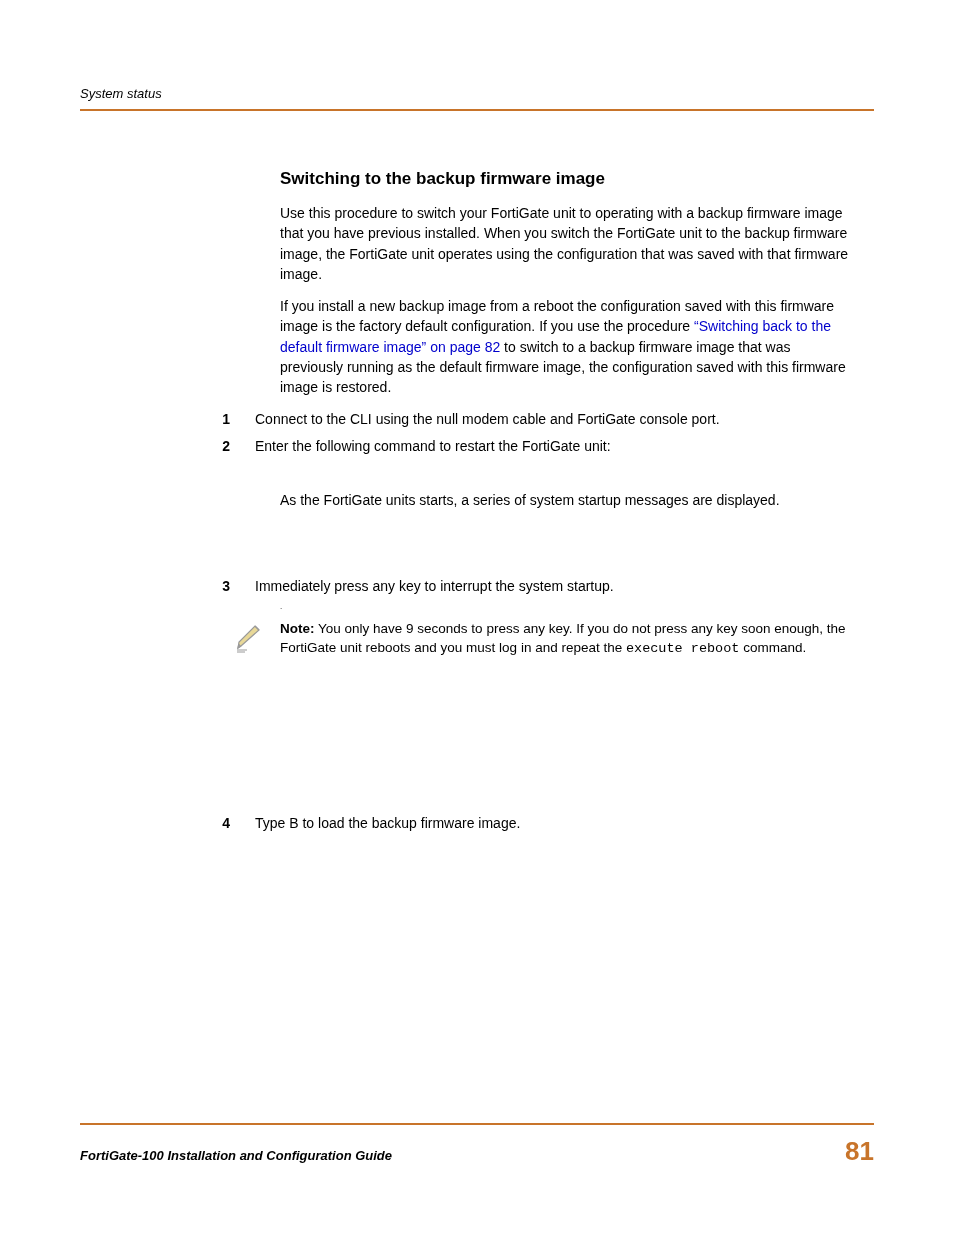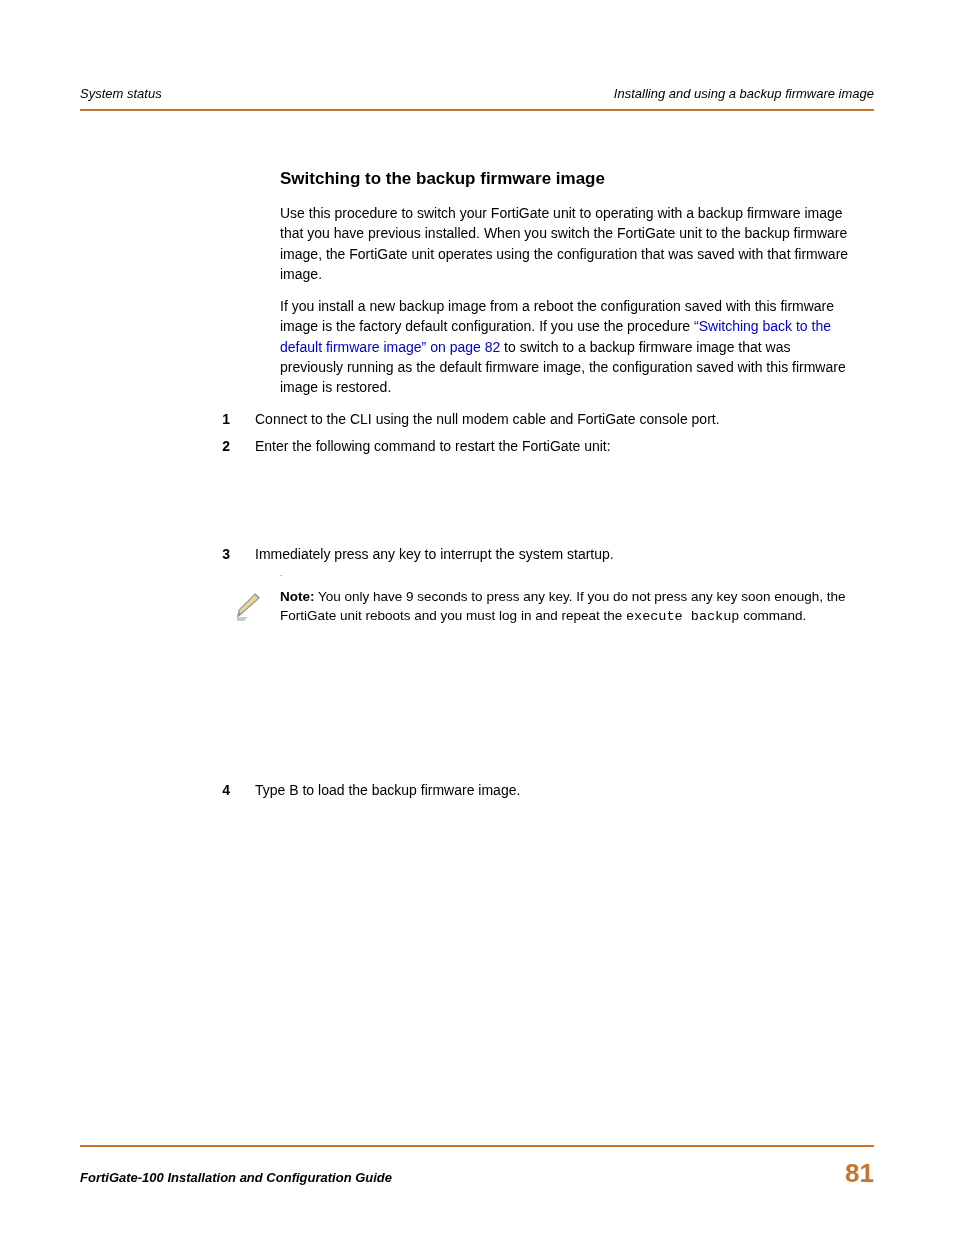--- a/index.html
+++ b/index.html
@@ -72,21 +72,21 @@
       flex: 1;
       font-size: 13.5px;
       line-height: 1.4;
     }
     .note-text b { font-weight: bold; }
     .code-word {
       font-family: "Courier New", monospace;
     }
     .footer {
       position: absolute;
-      bottom: 44px;
+      bottom: 66px;
       left: 80px;
       right: 80px;
       border-top: 2px solid #c8742a;
       padding-top: 8px;
       display: flex;
       justify-content: space-between;
       align-items: baseline;
     }
     .footer-title {
       font-style: italic;
@@ -97,21 +97,20 @@
       color: #c8742a;
       font-weight: bold;
       font-size: 26px;
     }
   </style>
 </head>
 <body>
 
 <div class="header-row">
   <span>System status</span>
-  <span>Installing and using a backup firmware image</span>
 </div>
 
 <div class="content">
 
   <h2>Switching to the backup firmware image</h2>
 
   <p>Use this procedure to switch your FortiGate unit to operating with a backup firmware image that you have previous installed. When you switch the FortiGate unit to the backup firmware image, the FortiGate unit operates using the configuration that was saved with that firmware image.</p>
 
   <p>
     <span>If you install a new backup image from a reboot the configuration saved with this firmware image is the factory default configuration. If you use the procedure </span><span class="link">“Switching back to the default firmware image” on page 82</span><span> to switch to a backup firmware image that was previously running as the default firmware image, the configuration saved with this firmware image is restored.</span>
@@ -122,20 +121,21 @@
     <div class="step-text">Connect to the CLI using the null modem cable and FortiGate console port.</div>
   </div>
 
   <div class="step-row">
     <div class="step-num">2</div>
     <div class="step-text">Enter the following command to restart the FortiGate unit:</div>
   </div>
 
   <div class="spacer-sm"></div>
 
+  <p>As the FortiGate units starts, a series of system startup messages are displayed.</p>
 
   <div class="spacer-md"></div>
 
   <div class="step-row">
     <div class="step-num">3</div>
     <div class="step-text">Immediately press any key to interrupt the system startup.</div>
   </div>
   <div style="font-size:8px;margin-top:-4px;margin-bottom:8px;">.</div>
 
   <div class="note-block">
@@ -143,21 +143,21 @@
       <svg viewBox="0 0 32 32">
         <g stroke="#999" stroke-width="1.2" fill="none">
           <path d="M3 26 L6 24 L24 8 L20 4 L4 20 L3 26 Z" fill="#e8d898"></path>
           <path d="M20 4 L24 8"></path>
           <path d="M6 24 L3 26 L4 22" fill="#999"></path>
           <path d="M2 28 L12 28 M2 30 L10 30" stroke="#999"></path>
         </g>
       </svg>
     </div>
     <div class="note-text">
-      <b>Note:</b><span> You only have 9 seconds to press any key. If you do not press any key soon enough, the FortiGate unit reboots and you must log in and repeat the </span><span class="code-word">execute backup</span><span> command.</span>
+      <b>Note:</b><span> You only have 9 seconds to press any key. If you do not press any key soon enough, the FortiGate unit reboots and you must log in and repeat the </span><span class="code-word">execute reboot</span><span> command.</span>
     </div>
   </div>
 
 
   <div style="height:140px"></div>
 
   <div class="step-row">
     <div class="step-num">4</div>
     <div class="step-text">Type B to load the backup firmware image.</div>
   </div>

